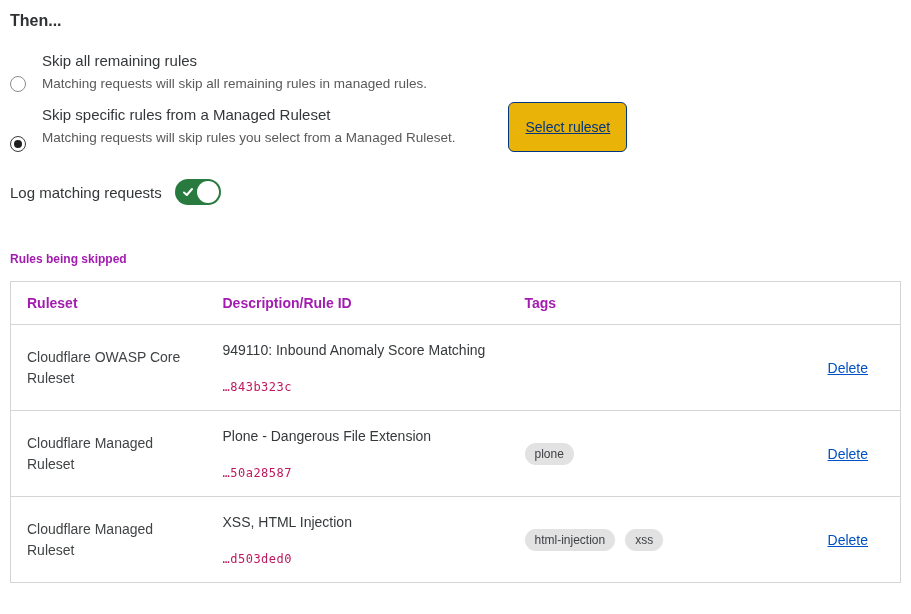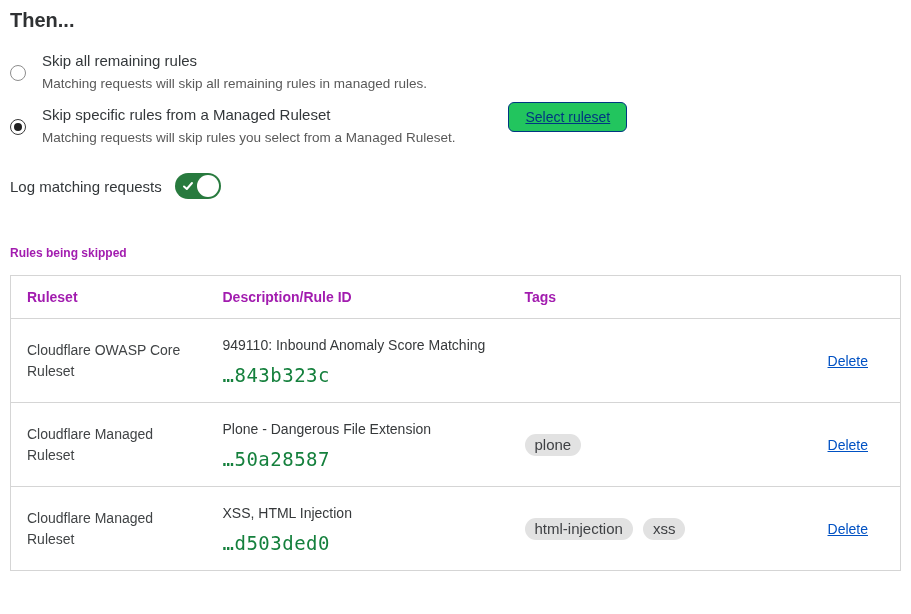--- a/index.html
+++ b/index.html
@@ -18,27 +18,27 @@
     height: 614px;
     background: #ffffff;
     font-family: "Liberation Sans", sans-serif;
     color: var(--text-primary);
     overflow: hidden;
   }
   .container { padding: 11px 11px 0 10px; }
 
   
   .section-heading {
-    font-size: 20px;
+    font-size: 16px;
     font-weight: 700;
     margin: 0 0 21px 0;
     color: #2f3133;
     line-height: 19px;
   }
-  .option { display: flex; gap: 16px; margin-bottom: 13px; align-items: center; }
+  .option { display: flex; gap: 16px; margin-bottom: 13px; align-items: flex-end; }
   .radio {
     width: 16px; height: 16px; flex: none;
     border-radius: 50%;
     border: 1px solid #8d8d8d;
     background: #fff;
     margin-top: 2px;
     position: relative;
     cursor: pointer;
   }
   .radio.selected { border-color: #3a3a3a; }
@@ -50,24 +50,24 @@
     background: #1f1f1f;
   }
   .option-content-row { display: flex; align-items: flex-start; }
   .option-label { font-size: 15px; line-height: 19px; color: #33373a; }
   .option-desc { font-size: 13.5px; line-height: 17px; color: var(--text-secondary); margin-top: 5px; }
 
   .select-ruleset-btn {
     margin-left: 53px;
     margin-top: -3px;
     flex: none;
-    background: #22c55e;
+    background: #eab308;
     border: 1px solid var(--button-blue);
     border-radius: 6px;
-    padding: 6px 16px;
+    padding: 16px 16px;
     font-family: "Liberation Sans", sans-serif;
     font-size: 14px;
     color: var(--button-blue);
     text-decoration: underline;
     cursor: pointer;
     line-height: 16px;
   }
 
   
   .log-row { display: flex; align-items: center; gap: 13px; margin-top: 27px; }
@@ -124,32 +124,32 @@
     padding: 16px;
     vertical-align: middle;
     border-top: 1px solid var(--border-gray);
     font-size: 14px;
   }
   .rules-table tbody tr { height: 84px; }
   .cell-ruleset { color: #414446; line-height: 21px; }
   .desc-line { color: #36393b; line-height: 18px; }
   .id-line {
     font-family: "DejaVu Sans Mono", monospace;
-    font-size: 19px;
-    color: #15803d;
-    margin-top: 10px;
+    font-size: 12px;
+    color: #be185d;
+    margin-top: 21px;
     letter-spacing: 0.5px;
   }
   .tag-pill {
     display: inline-block;
     background: var(--pill-bg);
     color: #3f4144;
     border-radius: 11px;
     padding: 4px 10px;
-    font-size: 15px;
+    font-size: 12px;
     line-height: 14px;
     margin-right: 10px;
   }
   .cell-action { text-align: right; padding-right: 32px !important; }
   .delete-link {
     color: var(--link-blue);
     font-size: 14px;
     cursor: pointer;
   }
 </style>

